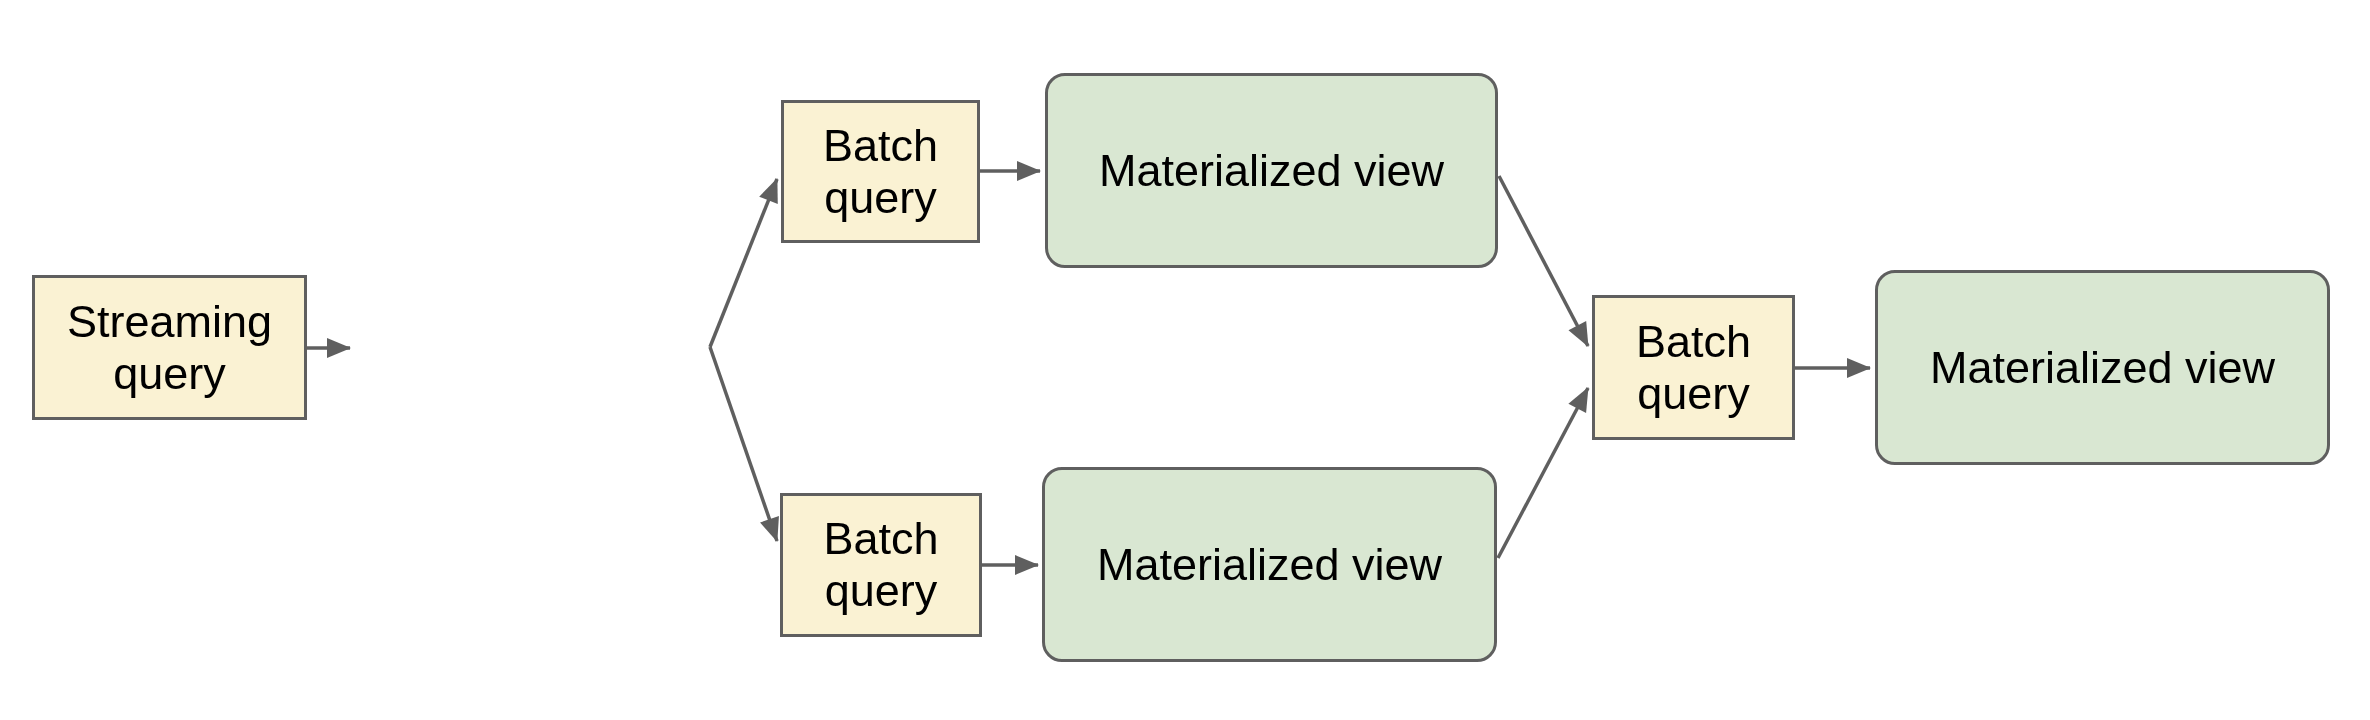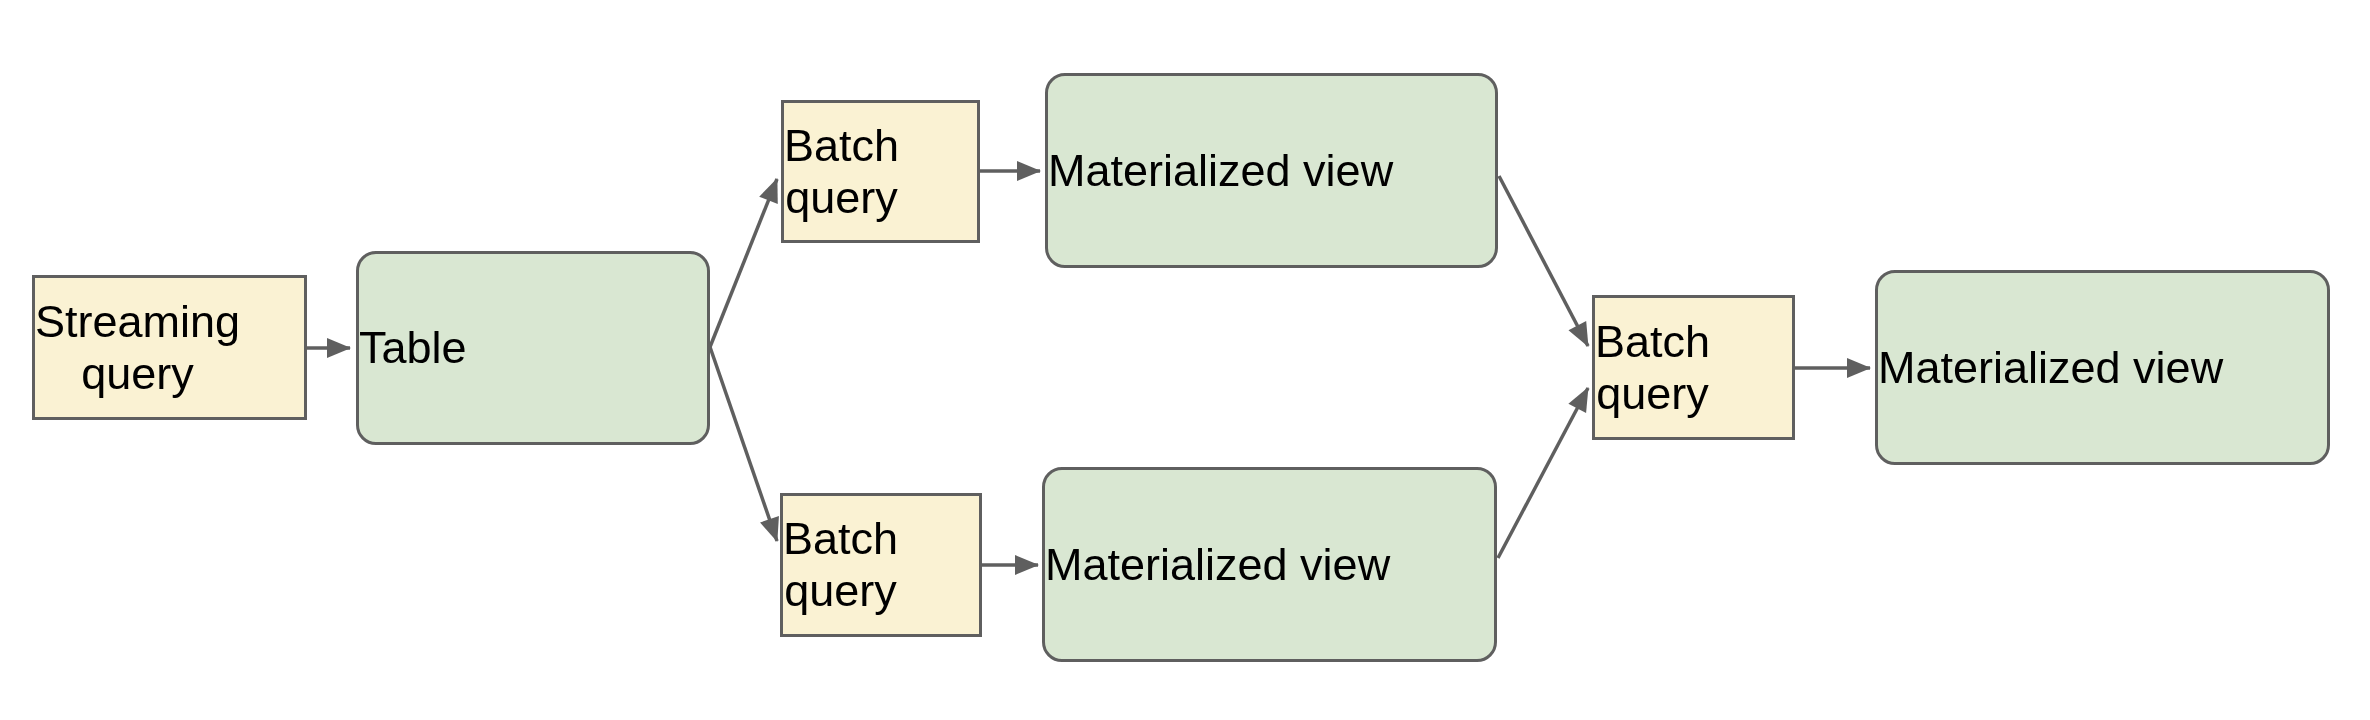--- a/index.html
+++ b/index.html
@@ -17,21 +17,21 @@
     background:var(--background);
     font-family:"Liberation Sans","DejaVu Sans",sans-serif;
     overflow:hidden;
   }
   .edge-layer{position:absolute;left:0;top:0;width:2370px;height:720px;}
   .edge{stroke:var(--arrow);stroke-width:3.5;fill:none;}
   .arrowhead{fill:var(--arrow);}
   .node{
     position:absolute;
     box-sizing:border-box;
-    display:flex;align-items:center;
+    display:flex;align-items:center;justify-content:center;
     border:3px solid var(--border);
     color:var(--text);
     font-size:45px;line-height:52px;
     text-align:center;
     white-space:pre-line;
   }
   .node--yellow{background:var(--yellow-fill);border-radius:0;}
   .node--green{background:var(--green-fill);border-radius:20px;}
 </style>
 </head>
@@ -53,23 +53,20 @@
     <line class="edge" x1="1499" y1="176" x2="1588" y2="346" marker-end="url(#arrow)"></line>
     <line class="edge" x1="1498" y1="558" x2="1588" y2="388" marker-end="url(#arrow)"></line>
     <line class="edge" x1="1795" y1="368" x2="1870" y2="368" marker-end="url(#arrow)"></line>
   </svg>
 
   <div class="node node--yellow" style="left:32px;top:275px;width:275px;height:145px;">
     <span>Streaming
 query</span>
   </div>
 
-  <div class="node node--green" style="left:356px;top:251px;width:354px;height:194px;">
-    <span>Table</span>
-  </div>
 
   <div class="node node--yellow" style="left:781px;top:100px;width:199px;height:143px;">
     <span>Batch
 query</span>
   </div>
 
   <div class="node node--green" style="left:1045px;top:73px;width:453px;height:195px;">
     <span>Materialized view</span>
   </div>
 

